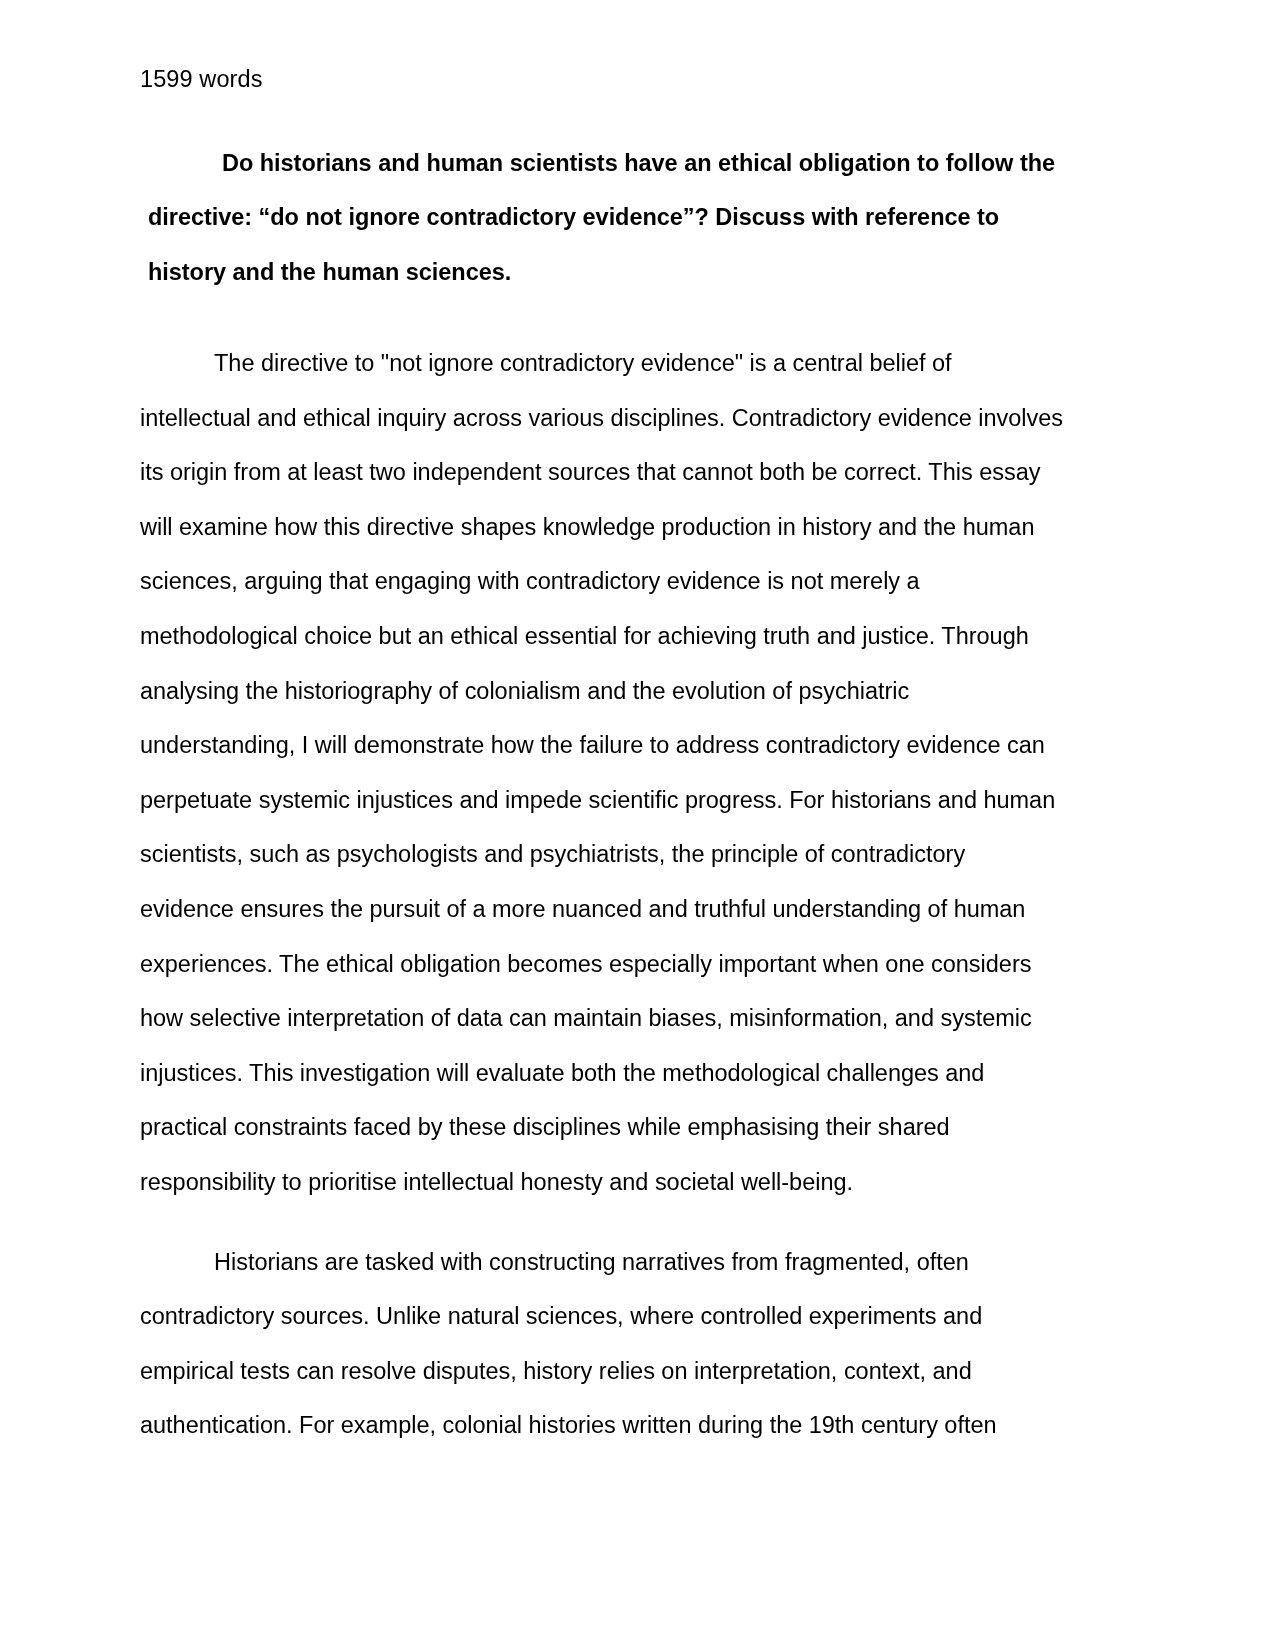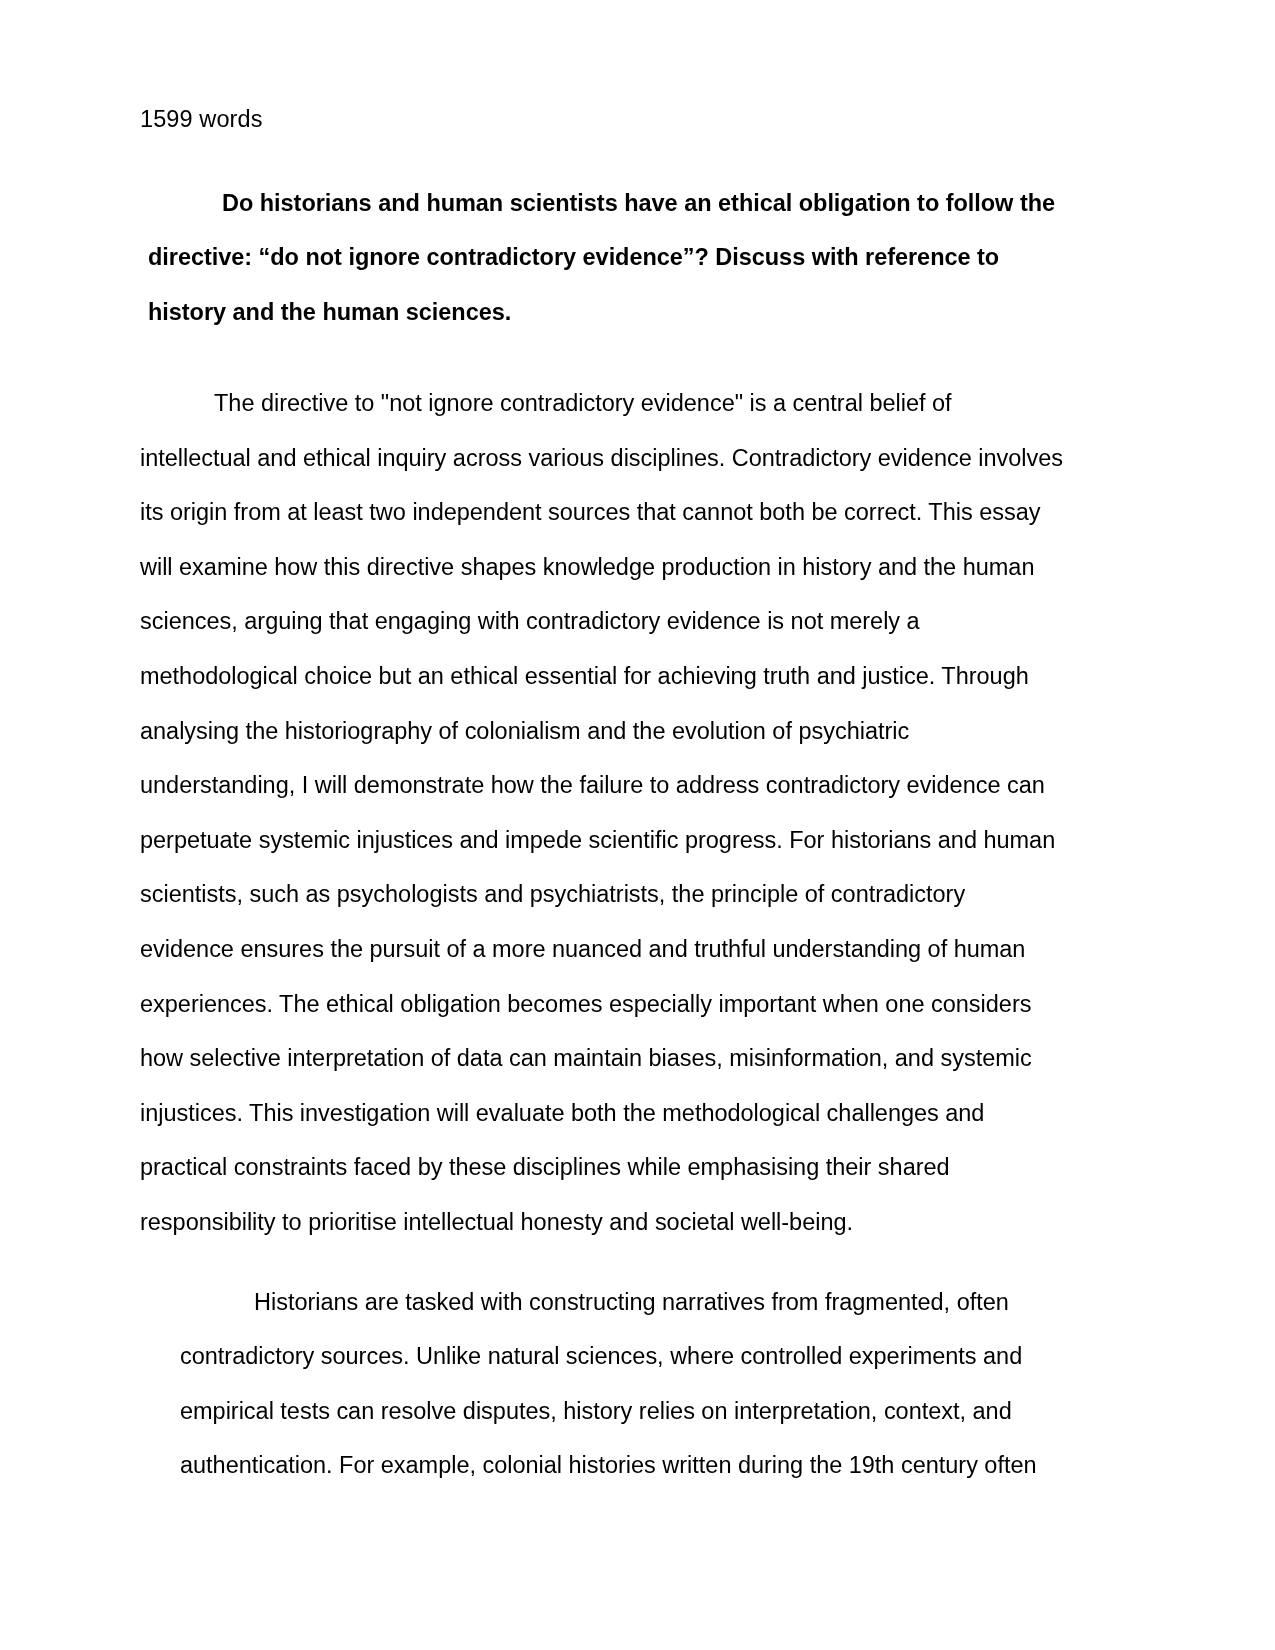--- a/index.html
+++ b/index.html
@@ -22,21 +22,21 @@
   .content {
     position: absolute;
     left: 140px;
     top: 0;
     width: 925px;
   }
   .wordcount {
     font-size: 23.5px;
     line-height: 1;
     margin: 0;
-    padding-top: 108px;
+    padding-top: 68px;
     letter-spacing: 0.1px;
   }
   .essay-title {
     font-size: 23.5px;
     font-weight: bold;
     line-height: 54.5px;
     margin: 8px;
     padding-top: 36px;
     text-indent: 74px;
     letter-spacing: -0.05px;
@@ -44,21 +44,21 @@
   }
   .body-para {
     font-size: 23.5px;
     font-weight: normal;
     line-height: 54.6px;
     margin: 0;
     text-indent: 74px;
     letter-spacing: -0.02px;
   }
   .para-gap-1 { padding-top: 29px; }
-  .para-gap-2 { padding-top: 25px; margin-left: 40px; }
+  .para-gap-2 { padding-top: 25px; }
 </style>
 </head>
 <body>
 
 <div class="page">
   <div class="content">
 
     <div class="wordcount">1599 words</div>
 
     <div class="essay-title">Do historians and human scientists have an ethical obligation to follow the directive: “do not ignore contradictory evidence”? Discuss with reference to history and the human sciences.</div>

